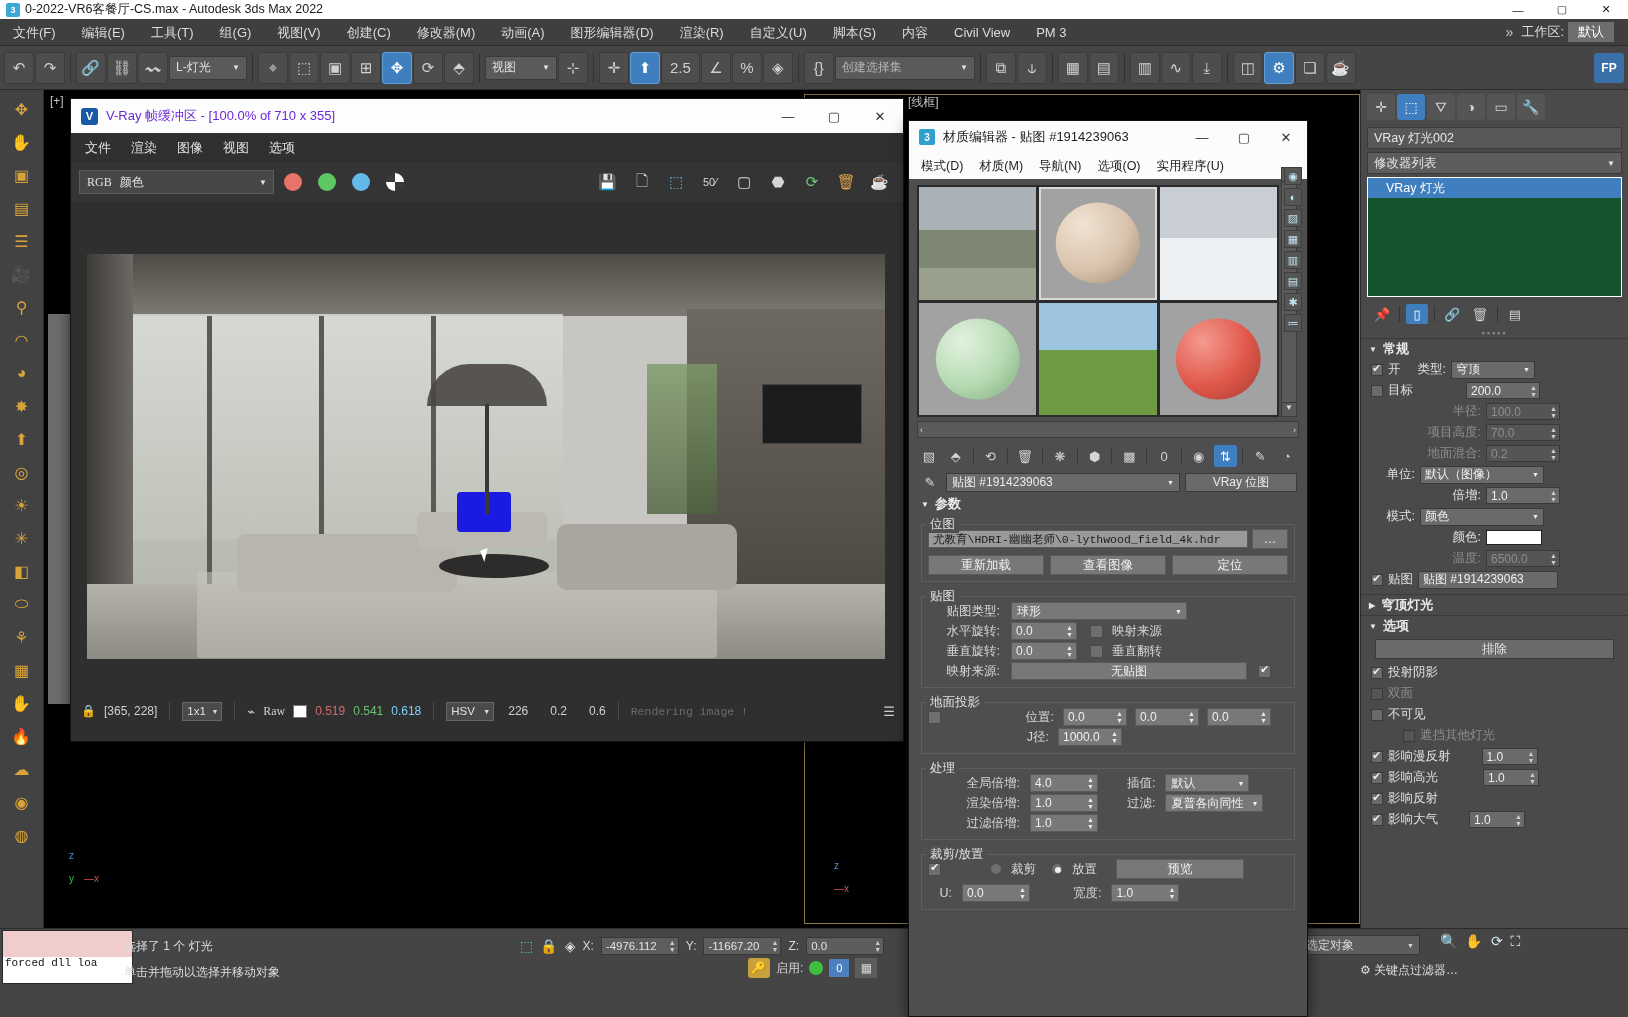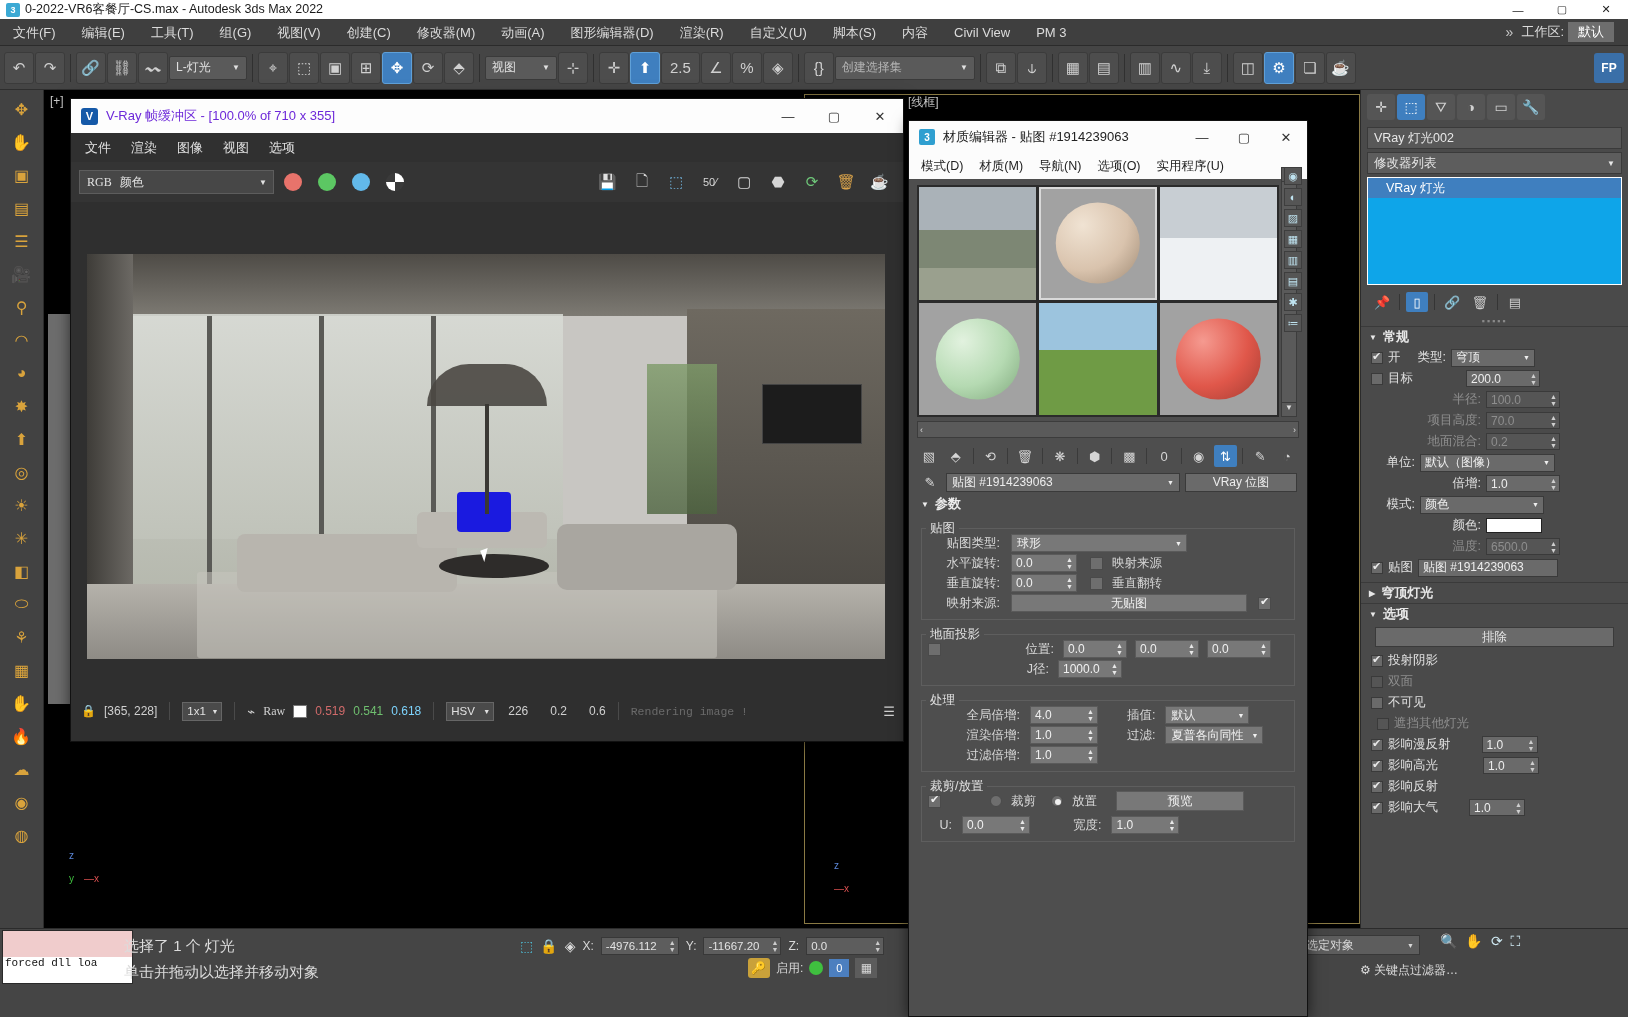--- a/index.html
+++ b/index.html
@@ -121,21 +121,21 @@
     display:flex; align-items:center; padding:0 6px;
   }
   .cp-field.name { background:#585858; }
   .cp-modlist {
     margin:3px 6px; height:22px; background:#5d5d5d;
     border:1px solid #3a3a3a; color:#e8e8e8; font-size:12.5px;
     display:flex; align-items:center; padding:0 6px; position:relative;
   }
   .cp-modlist .ar { position:absolute; right:6px; font-size:8px;}
   .cp-stack {
-    margin:3px 6px; height:108px; background:#0ea5e9;
+    margin:3px 6px; height:120px; background:#14532d;
     border:1px solid #ffffff; overflow:hidden;
   }
   .cp-stack .row {
     height:20px; line-height:20px; padding-left:18px;
     font-size:12.5px; color:#e8e8e8;
   }
   .cp-stack .row.sel { background:#3f7fbf; color:#fff; }
   .cp-stackbtns {
     display:flex; align-items:center; gap:6px;
     padding:4px 10px; height:28px;
@@ -198,21 +198,21 @@
     background:#454545; border-top:1px solid #2b2b2b;
   }
   #minilistener {
     left:2px; top:930px; width:131px; height:54px;
     border:1px solid #2a2a2a; background:#fff; overflow:hidden;
   }
   #minilistener .pink { height:26px; background:#f0cccc; }
   #minilistener .white { height:26px; background:#fff; color:#111;
      font-family:"Liberation Mono",monospace; font-size:11px; padding-left:2px;}
   #status-lines { left:124px; top:933px; width:640px; }
-  #status-lines div { font-size:15px; color:#dcdcdc; height:26px; line-height:26px;}
+  #status-lines div { font-size:12px; color:#dcdcdc; height:26px; line-height:26px;}
   #coord-area {
     left:520px; top:933px; width:900px; height:26px;
     display:flex; align-items:center; gap:7px;
   }
   .coordbox {
     background:#5d5d5d;border:1px solid #383838;color:#e3e3e3;
     font-size:11.5px;height:18px;display:flex;align-items:center;
     padding:0 4px;min-width:78px;position:relative;
   }
   .coordbox .arrows{position:absolute;right:2px;font-size:7px;line-height:7px;
@@ -618,21 +618,21 @@
       <span class="spin dis" style="width:74px">
         <span>0.2</span>
         <span class="arrows">
             <span>▲</span>
             <span>▼</span>
           </span>
       </span>
     </div>
     <div class="prow">
       <span style="width:44px" class="lbl-r">单位:</span>
-      <span class="drop" style="width:135px">
+      <span class="drop" style="width:124px">
         <span>默认（图像）</span>
         <span class="ar">▼</span>
       </span>
     </div>
     <div class="prow">
       <span style="width:110px" class="lbl-r">倍增:</span>
       <span class="spin" style="width:74px">
         <span>1.0</span>
         <span class="arrows">
             <span>▲</span>
@@ -690,21 +690,21 @@
       <span>投射阴影</span>
     </div>
     <div class="prow dim">
       <span class="cb dis"></span>
       <span>双面</span>
     </div>
     <div class="prow">
       <span class="cb"></span>
       <span>不可见</span>
     </div>
-    <div class="prow dim" style="padding-left:16px">
+    <div class="prow dim" style="padding-left:42px">
       <span class="cb dis"></span>
       <span>遮挡其他灯光</span>
     </div>
     <div class="prow">
       <span class="cb on"></span>
       <span>影响漫反射</span>
       <span class="spin" style="margin-left:26px;width:56px">
         <span>1.0</span>
         <span class="arrows">
             <span>▲</span>
@@ -985,20 +985,32 @@
     </div>
     <div class="typ">VRay 位图</div>
   </div>
 
   <div class="me-sec">
     <div class="me-hdr">
       <span style="font-size:8px">▼</span>
       <span>参数</span>
     </div>
 
+    <div class="me-group" style="margin-top:10px">
+      <div class="gtitle">位图</div>
+      <div class="me-row" style="gap:4px">
+        <div class="me-input" style="flex:1">尤教育\HDRI-幽幽老师\0-lythwood_field_4k.hdr</div>
+        <div class="me-btn" style="width:36px">…</div>
+      </div>
+      <div class="me-row" style="gap:6px;margin-top:6px">
+        <div class="me-btn" style="flex:1">重新加载</div>
+        <div class="me-btn" style="flex:1">查看图像</div>
+        <div class="me-btn" style="flex:1">定位</div>
+      </div>
+    </div>
 
     <div class="me-group" style="margin-top:14px">
       <div class="gtitle">贴图</div>
       <div class="me-row">
         <span style="width:72px;text-align:right">贴图类型:</span>
         <span class="me-drop" style="width:176px;margin-left:6px">
           <span>球形</span>
           <span class="ar">▼</span>
         </span>
       </div>

